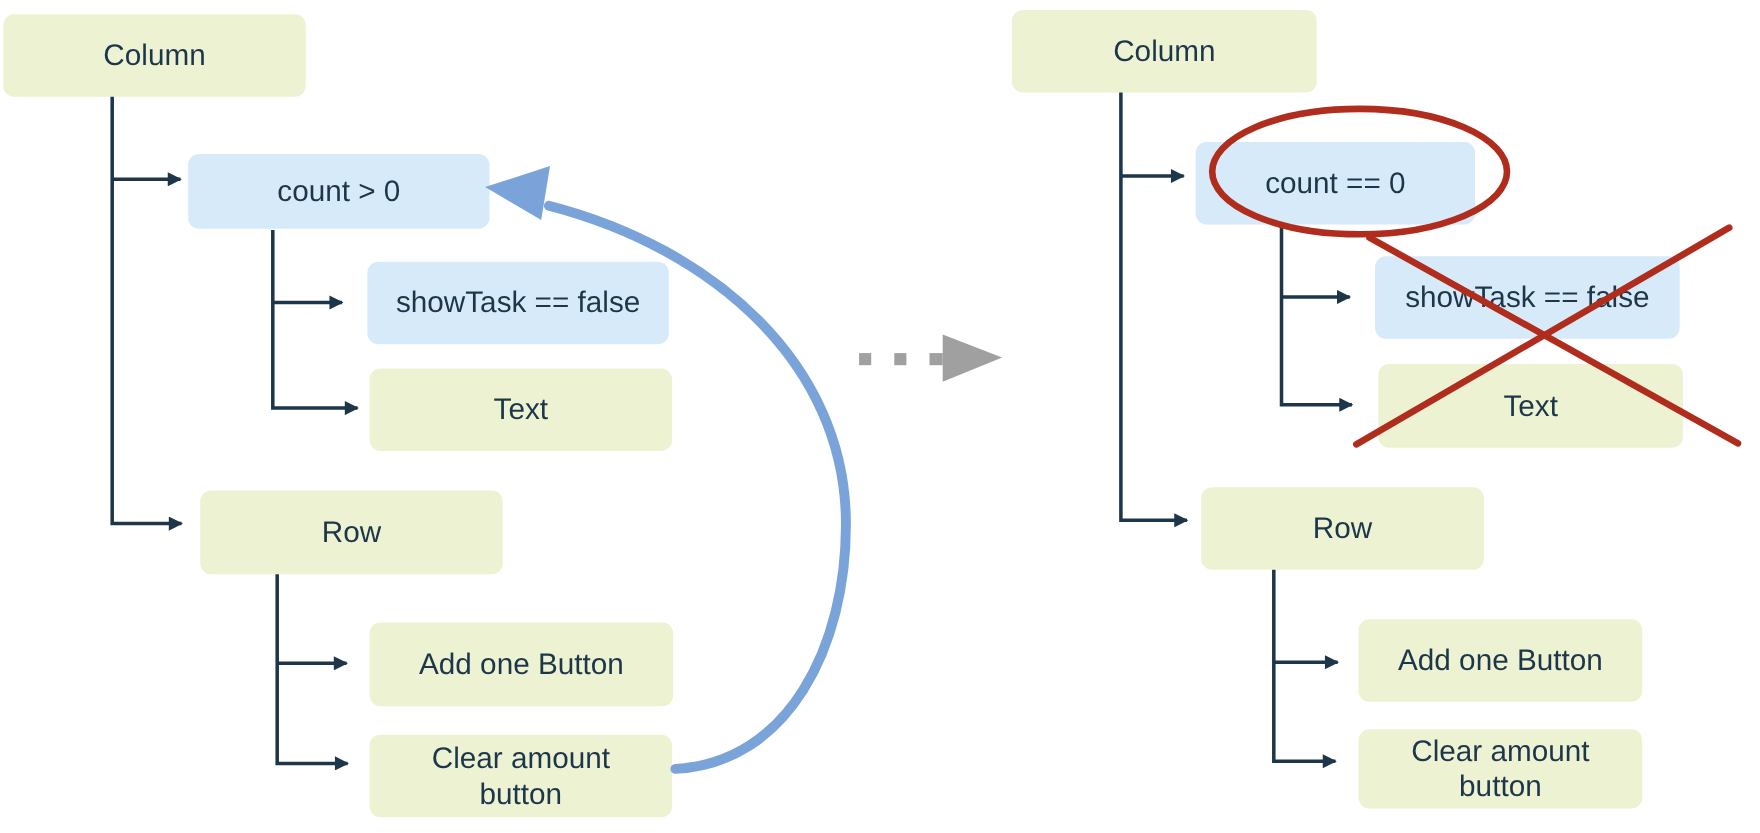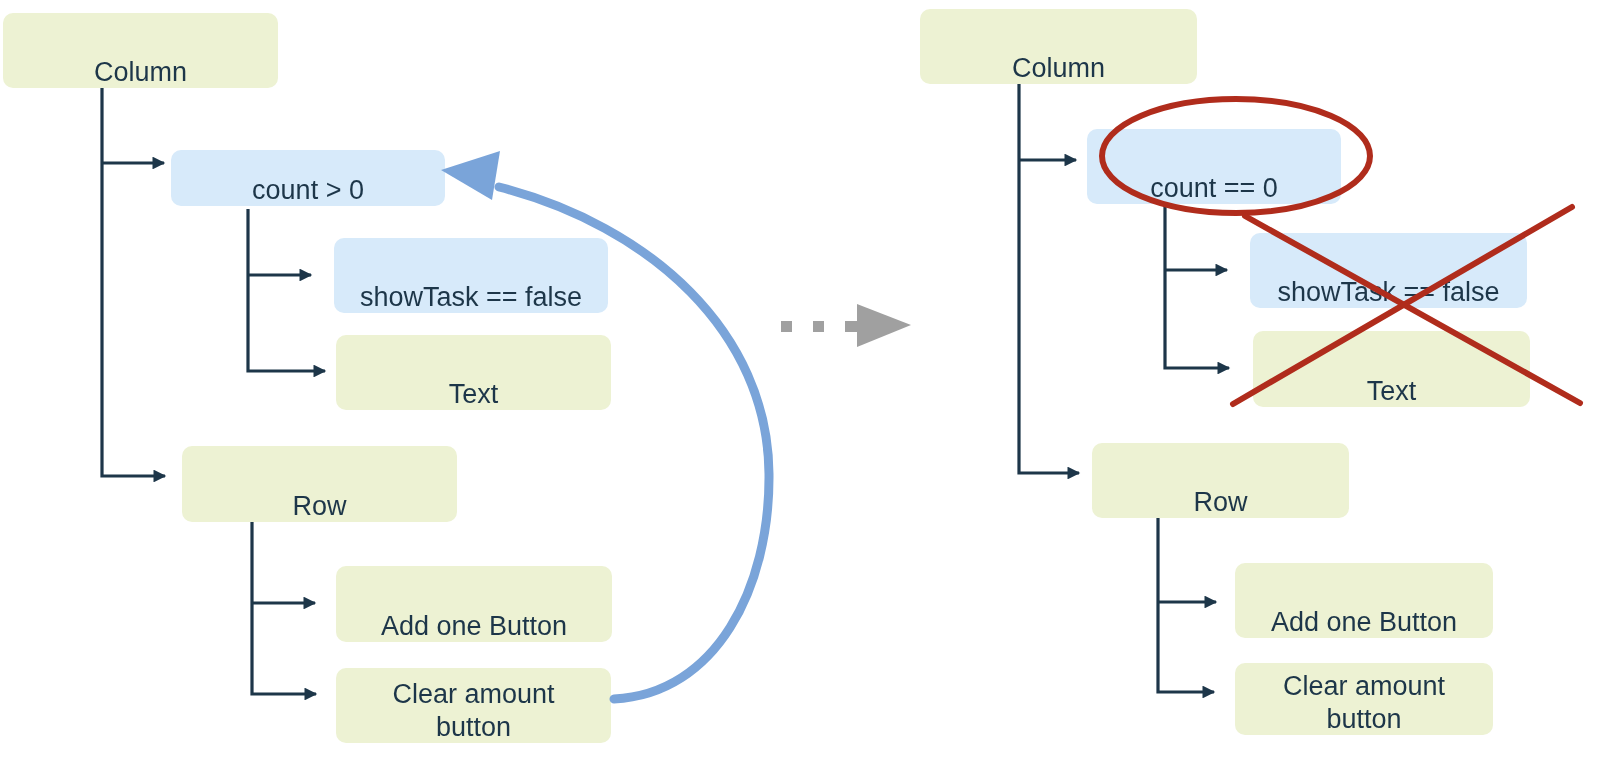--- a/index.html
+++ b/index.html
@@ -21,21 +21,21 @@
   }
   .canvas{
     position:absolute;
     left:0;top:0;
     width:1600px;height:757px;
   }
   .node{
     position:absolute;
     border-radius:10px;
     display:flex;
-    align-items:flex-end;
+    align-items:center;
     justify-content:center;
     text-align:center;
     font-size:27px;
     line-height:1.2;
     color:var(--text);
     z-index:1;
   }
   .node.green{background:var(--widget-box);}
   .node.blue{background:var(--condition-box);}
   .lbl{display:block;}
@@ -69,21 +69,21 @@
   }
 </style>
 </head>
 <body>
 
 <div class="canvas">
 
   <div class="node green" style="left:3px;top:13px;width:275px;height:75px">
     <span class="lbl">Column</span>
   </div>
-  <div class="node blue" style="left:171px;top:150px;width:274px;height:56px">
+  <div class="node blue" style="left:171px;top:140px;width:274px;height:68px">
     <span class="lbl">count &gt; 0</span>
   </div>
   <div class="node blue" style="left:334px;top:238px;width:274px;height:75px">
     <span class="lbl">showTask == false</span>
   </div>
   <div class="node green" style="left:336px;top:335px;width:275px;height:75px">
     <span class="lbl">Text</span>
   </div>
   <div class="node green" style="left:182px;top:446px;width:275px;height:76px">
     <span class="lbl">Row</span>

